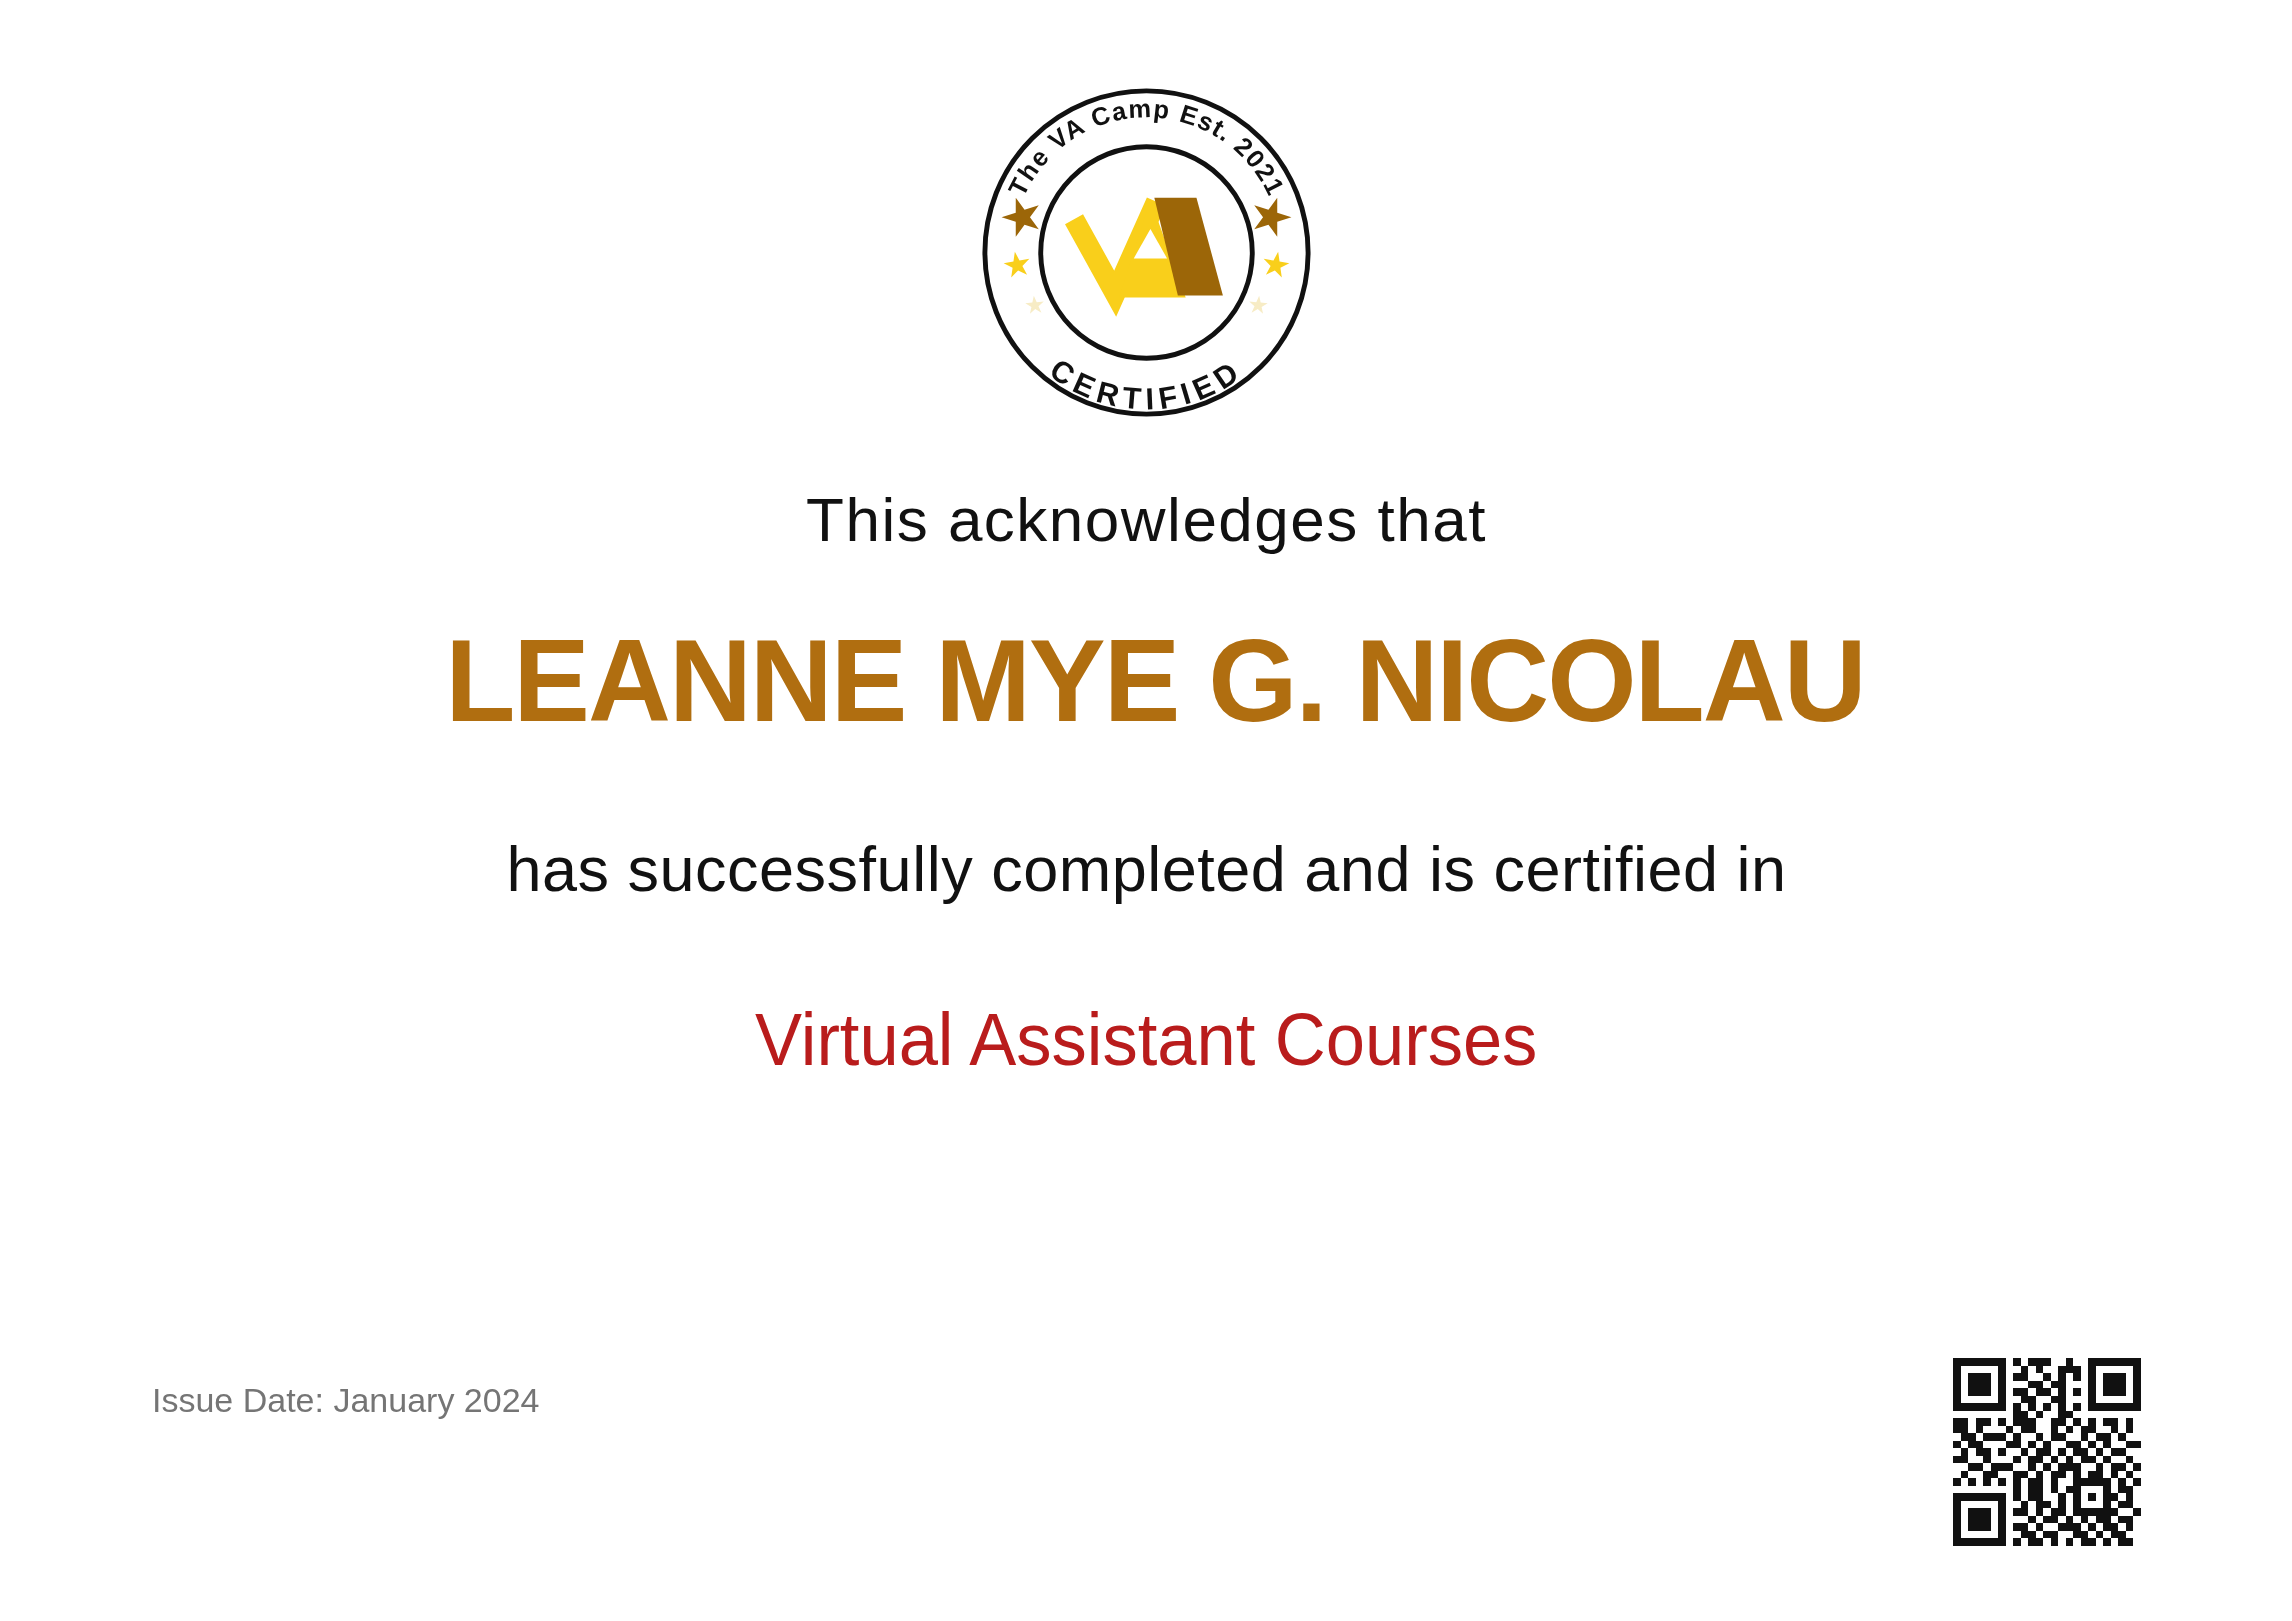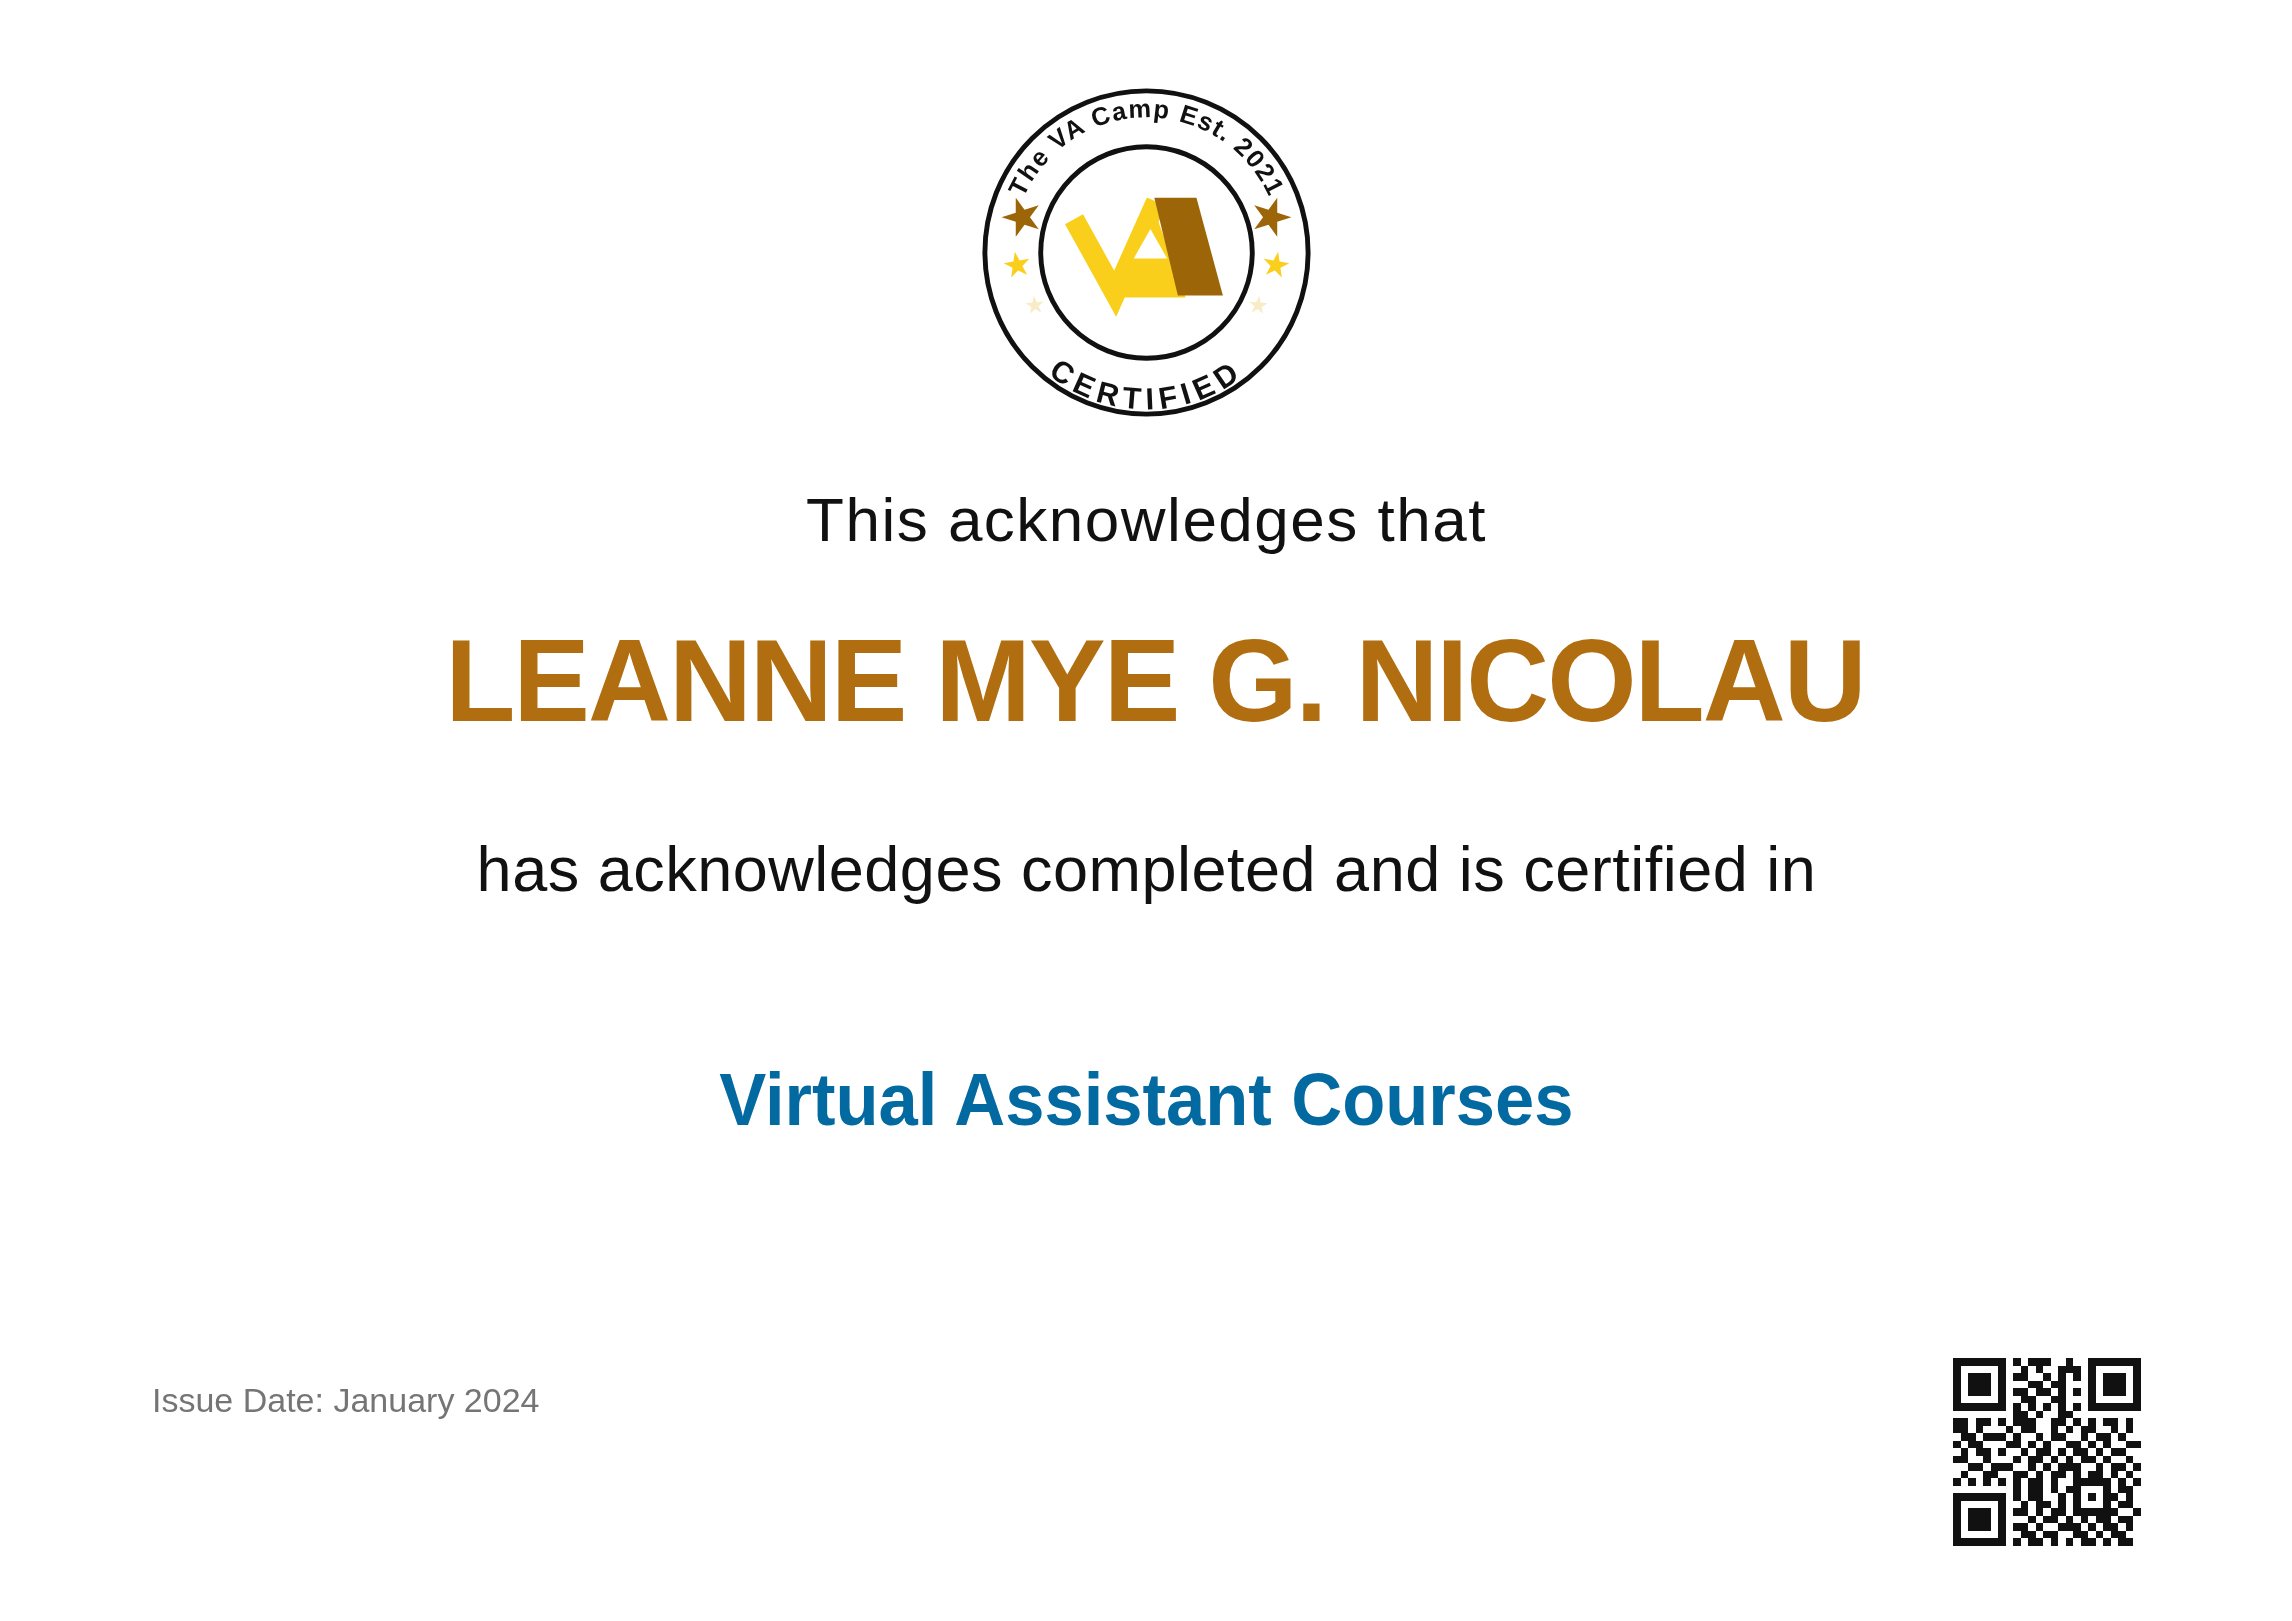--- a/index.html
+++ b/index.html
@@ -7,21 +7,21 @@
     position:relative;
     width:2293px;height:1621px;
     background:#ffffff;
     font-family:"Liberation Sans", sans-serif;
     overflow:hidden;
   }
   .centerline{position:absolute;left:0;width:100%;text-align:center;white-space:nowrap;}
   #ack-line{top:484px;font-size:62px;letter-spacing:1.5px;color:#111111;}
   #name-line{top:614px;font-size:116px;font-weight:bold;letter-spacing:-2px;color:#B06E10;margin-left:8px;}
   #completed-line{top:833px;font-size:63px;letter-spacing:0.5px;color:#111111;}
-  #course-line{top:1056px;font-size:75px;font-weight:bold;color:#0369a1;}
+  #course-line{top:996px;font-size:75px;font-weight:normal;color:#b91c1c;}
   #course-line .squeeze{display:inline-block;transform:scaleX(0.94);transform-origin:center;}
   #name-line .squeeze{display:inline-block;transform:scaleX(0.99);transform-origin:center;}
   #footer{
     position:absolute;left:152px;top:1380px;
     font-size:34px;line-height:41px;color:#757575;
   }
   #seal{position:absolute;left:980px;top:86px;width:333px;height:333px;}
   #qr{
     position:absolute;left:1953px;top:1358px;width:188px;height:188px;
     display:grid;
@@ -68,21 +68,21 @@
       <polygon points="88,2 131,2 158,102 112,102" fill="#9C6608"></polygon>
     </g>
   </svg>
 
   <div id="ack-line" class="centerline">This acknowledges that</div>
 
   <div id="name-line" class="centerline">
     <span class="squeeze">LEANNE MYE G. NICOLAU</span>
   </div>
 
-  <div id="completed-line" class="centerline">has acknowledges completed and is certified in</div>
+  <div id="completed-line" class="centerline">has successfully completed and is certified in</div>
 
   <div id="course-line" class="centerline">
     <span class="squeeze">Virtual Assistant Courses</span>
   </div>
 
   <div id="footer">
     <div>Issue Date: January 2024</div>
   </div>
 
   <div id="qr">

